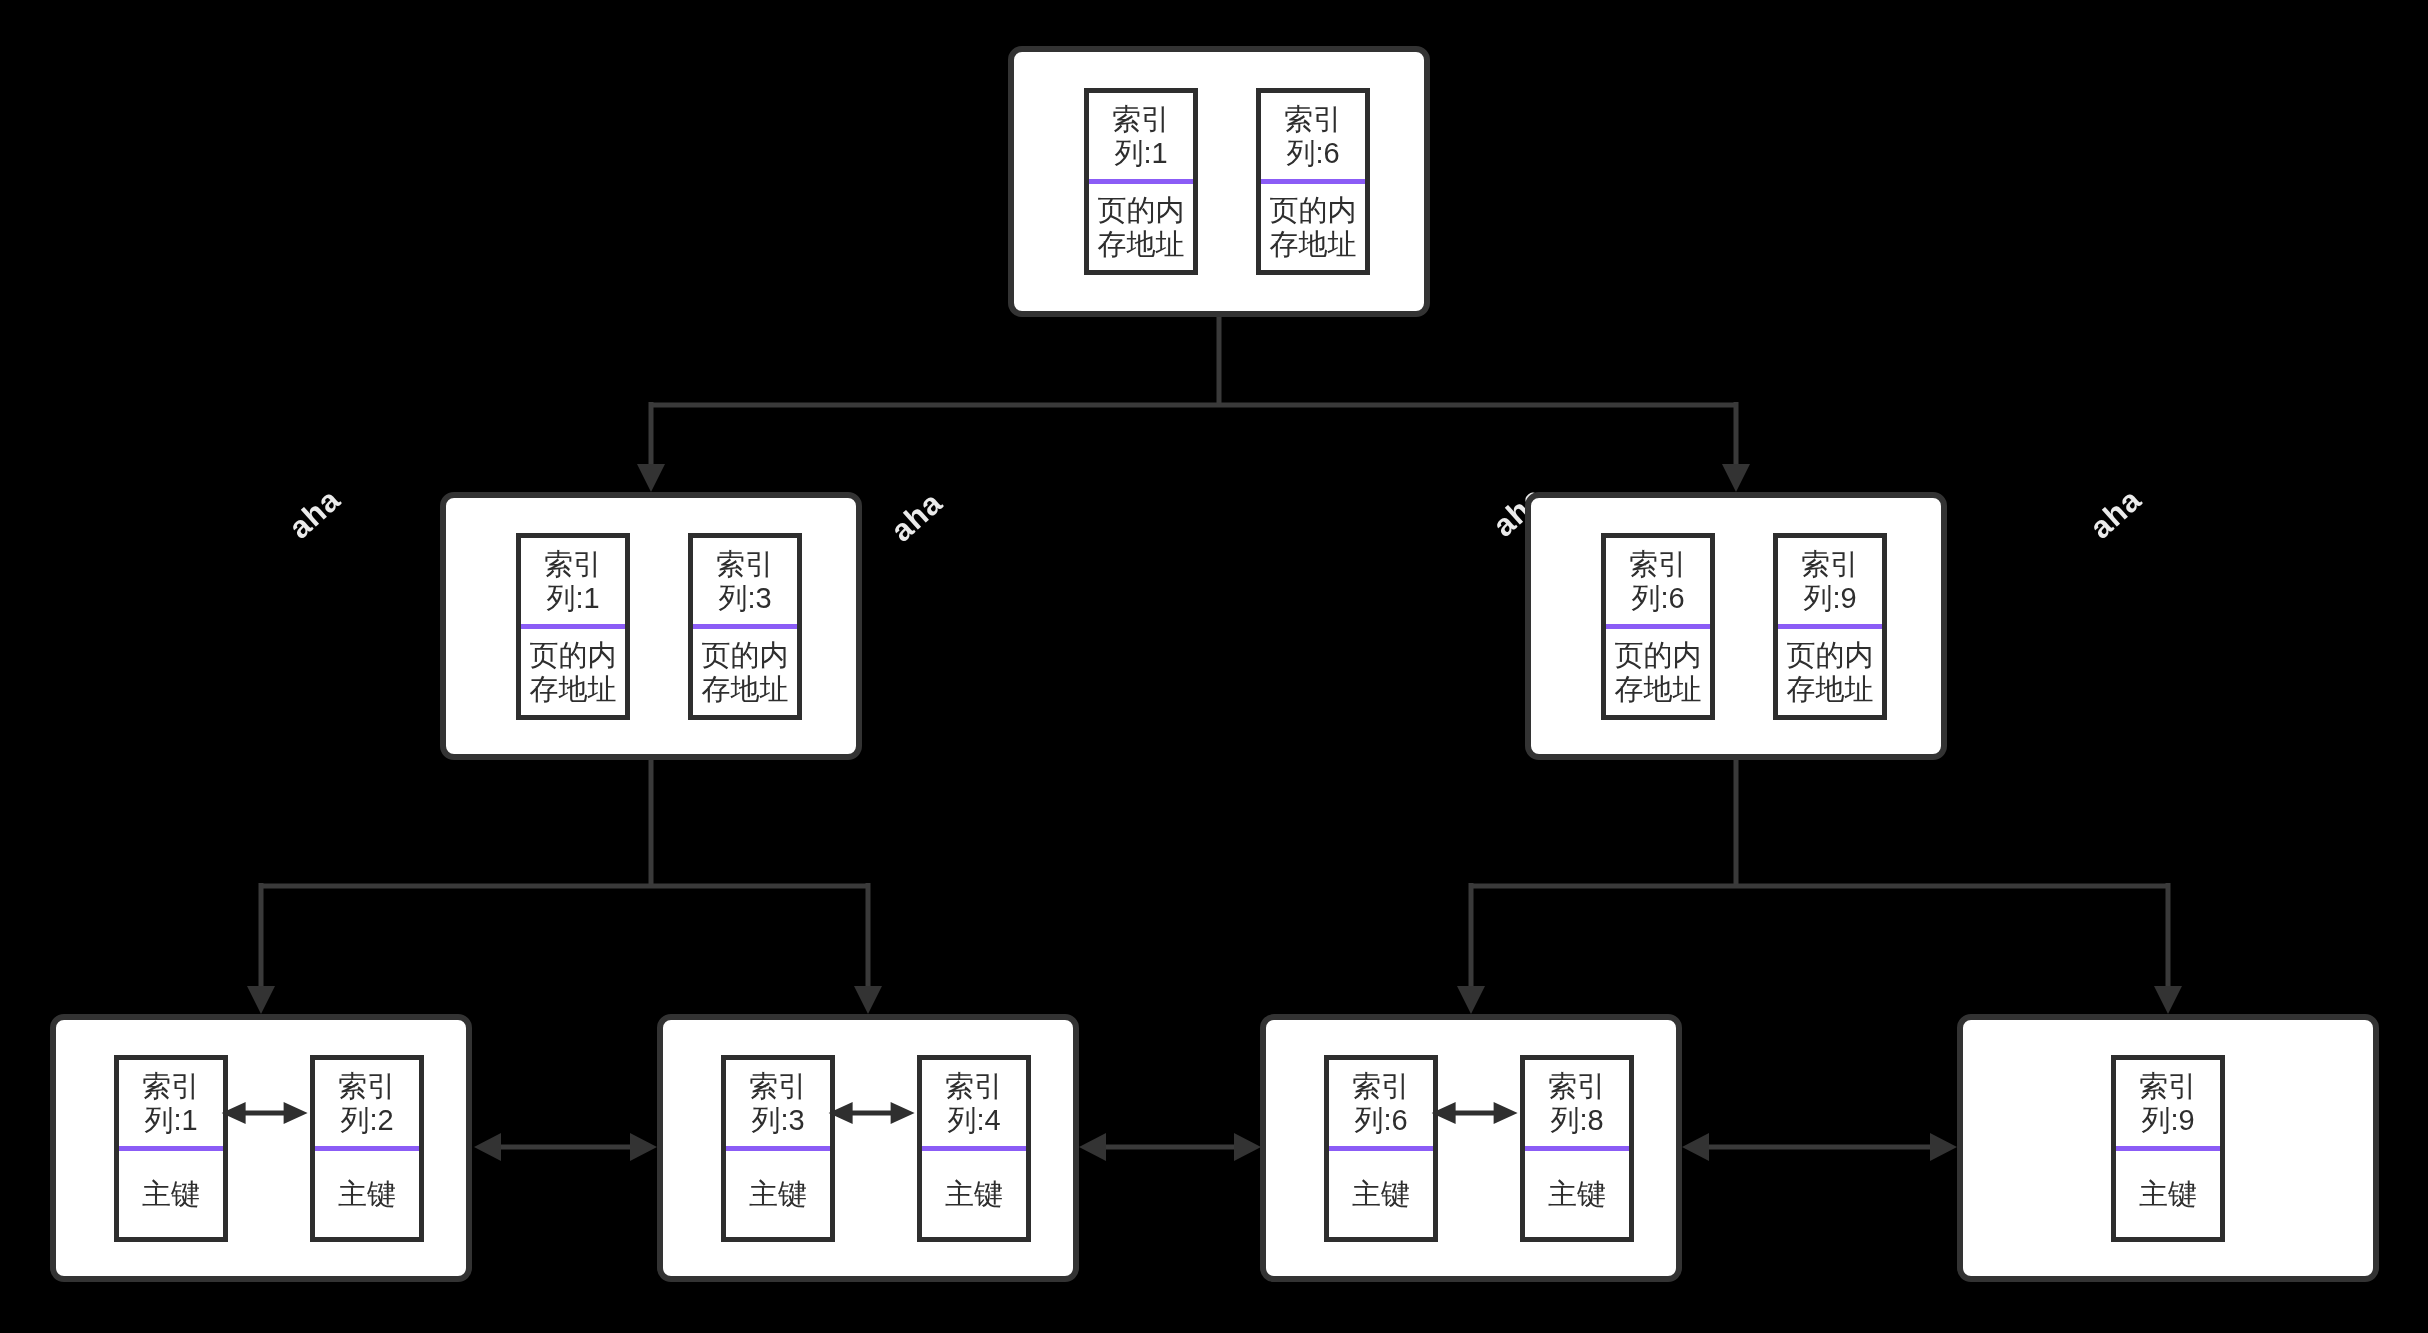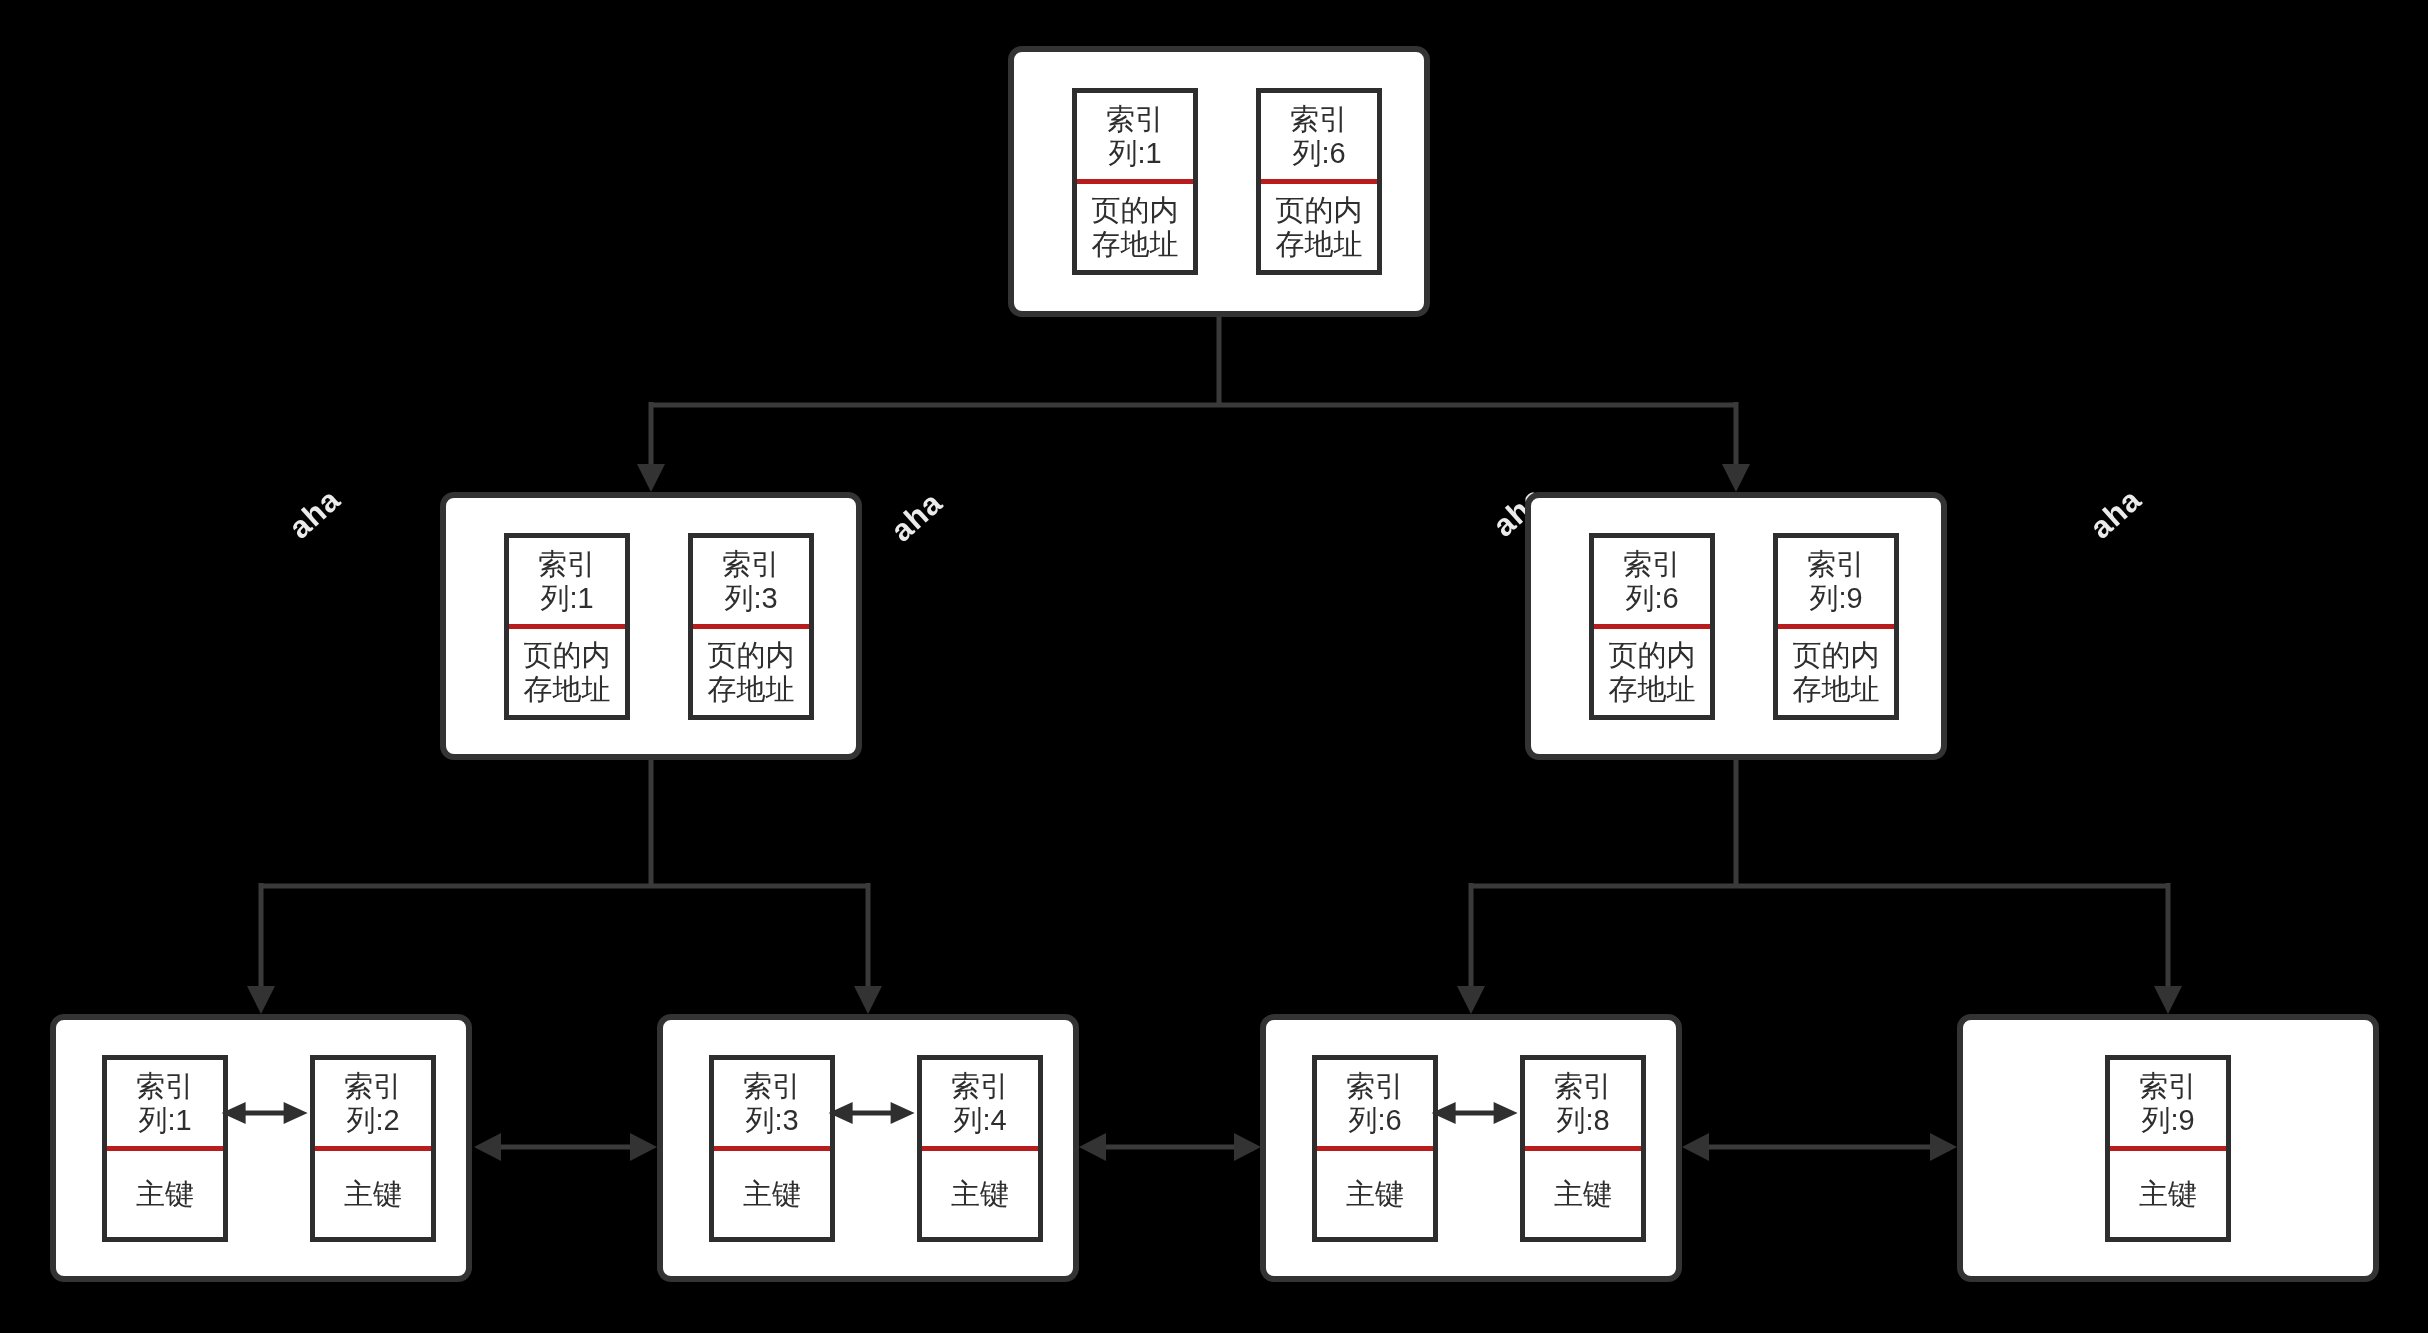--- a/index.html
+++ b/index.html
@@ -45,38 +45,38 @@
   }
   .cells {
     display: flex;
     gap: 58px;
     transform: translateX(8px);
   }
   .node.leaf .cells {
     gap: 82px;
   }
   .cell {
-    width: 126px;
+    width: 114px;
     box-sizing: border-box;
     border: 5px solid #2e2e2e;
     background: #ffffff;
   }
   .cell-half {
     height: 86px;
     display: flex;
     align-items: center;
     justify-content: center;
     text-align: center;
     white-space: pre-line;
     font-size: 29px;
     line-height: 34px;
     color: #2e2e2e;
   }
   .cell-half.bottom {
-    border-top: 5px solid #b91c1c;
+    border-top: 5px solid #8b5cf6;
   }
   .cell-link {
     position: absolute;
     left: 50%;
     top: 80px;
     transform: translateX(-46%);
   }
 </style>
 </head>
 <body>

